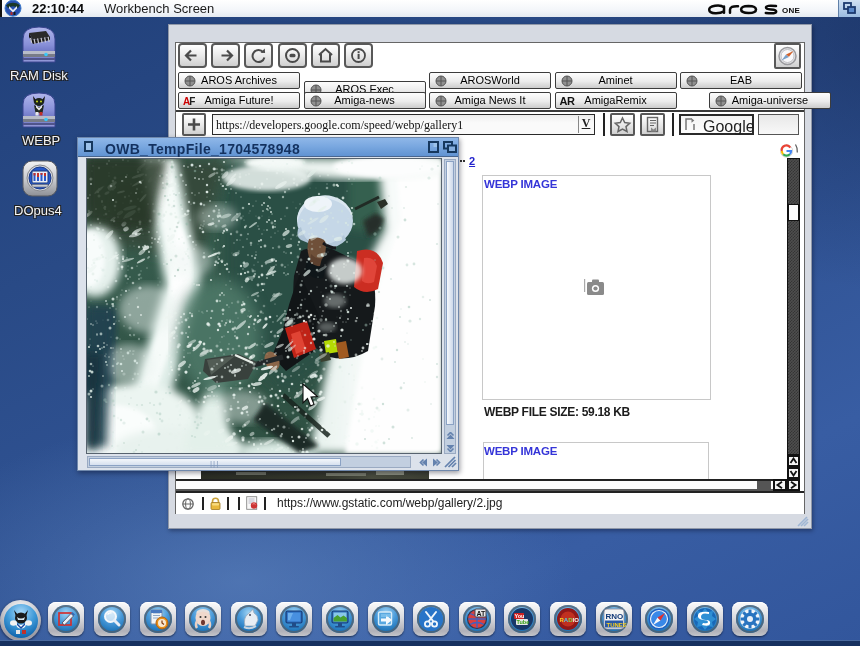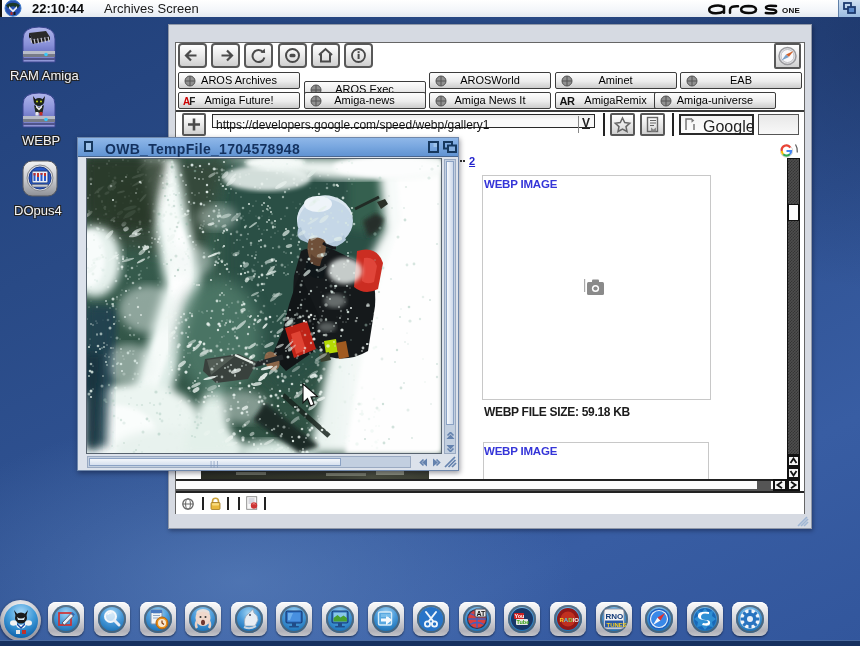--- a/index.html
+++ b/index.html
@@ -52,21 +52,21 @@
   box-shadow:0 1px 2px rgba(0,0,10,0.55), inset 0 1px 0 #fff; }
 .dock-em { position:absolute; left:4px; top:3px; width:28px; height:28px; border-radius:50%;
   background:radial-gradient(circle at 50% 28%, #a0d4f4 0%, #4798d8 42%, #1a70b4 78%, #0d5a9c 100%);
   box-shadow:inset 0 0 0 2px rgba(85,95,105,0.75); overflow:hidden; }
 </style>
 </head>
 <body>
 
 <div id="topbar">
   <span class="clock">22:10:44</span>
-  <span class="wbtitle">Archives Screen</span>
+  <span class="wbtitle">Workbench Screen</span>
   <div id="screengad">
       <svg width="22" height="17" viewBox="0 0 22 17">
   <rect x="5" y="3" width="7" height="6" fill="none" stroke="#1c3a6e" stroke-width="1.8"></rect>
   <rect x="9" y="7" width="7" height="6" fill="#5a88c8" stroke="#1c3a6e" stroke-width="1.8"></rect>
 </svg>
     </div>
 </div>
 <svg class="abs" style="left:4px;top:0px;" width="18" height="17" viewBox="0 0 18 17">
   <circle cx="9" cy="8.2" r="8" fill="#2850b0"></circle>
   <path d="M2,5 Q9,0.5 16,5 L14,8 Q9,4.5 4,8 Z" fill="#1a3828"></path>
@@ -106,21 +106,21 @@
   <g fill="#c8c8d0">
    <path d="M10,13 l1,5 1.2,-0.2 -1,-5 z"></path>
         <path d="M13.5,14 l1,5 1.2,-0.2 -1,-5 z"></path>
    <path d="M17,13.5 l1,5 1.2,-0.2 -1,-5 z"></path>
         <path d="M20.5,13 l1,5 1.2,-0.2 -1,-5 z"></path>
    <path d="M24,12.5 l1,5 1.2,-0.2 -1,-5 z"></path>
         <path d="M27.5,12 l1,5 1.2,-0.2 -1,-5 z"></path>
   </g>
  </g>
 </svg>
-<span class="dlbl" style="left:10px;top:68px;">RAM Amiga</span>
+<span class="dlbl" style="left:10px;top:68px;">RAM Disk</span>
 <svg class="abs" style="left:21px;top:91px;" width="36" height="37" viewBox="0 0 36 37">
  <path d="M2,36 L2,13 Q2,2 18,2 Q34,2 34,13 L34,36 Z" fill="url(#drv)" stroke="#3a4490" stroke-width="1"></path>
  <rect x="2" y="25" width="32" height="6" fill="#b8bcc8"></rect>
  <rect x="2" y="28" width="32" height="3" fill="#787c88"></rect>
  <circle cx="25" cy="28.5" r="1.8" fill="#38c8f8"></circle>
  <rect x="2" y="32" width="32" height="2" fill="#50548c"></rect>
  <g>
   <path d="M12,5 L15,9 L13,12 Z M24,5 L21,9 L23,12 Z" fill="#141414"></path>
   <ellipse cx="18" cy="11" rx="5" ry="4" fill="#1c241c"></ellipse>
   <circle cx="16" cy="10.5" r="1" fill="#c8d820"></circle>
@@ -231,32 +231,32 @@
  <div class="bmk" style="left:9px;top:67px;"><span class="abs" style="left:4px;top:2px;font-size:10px;font-weight:bold;color:#c00;letter-spacing:-1px;">A<span style="color:#222">F</span></span>Amiga Future!</div>
  <div class="bmk" style="left:134.5px;top:67px;"><svg class="abs" style="left:5px;top:2px" width="12" height="12" viewBox="0 0 12 12">
         <circle cx="6" cy="6" r="5" fill="#909090" stroke="#555"></circle>
         <path d="M1,6 h10 M6,1 v10" stroke="#555"></path>
       </svg>Amiga-news</div>
  <div class="bmk" style="left:260px;top:67px;"><svg class="abs" style="left:5px;top:2px" width="12" height="12" viewBox="0 0 12 12">
         <circle cx="6" cy="6" r="5" fill="#909090" stroke="#555"></circle>
         <path d="M1,6 h10 M6,1 v10" stroke="#555"></path>
       </svg>Amiga News It</div>
  <div class="bmk" style="left:385.5px;top:67px;"><span class="abs" style="left:4px;top:1px;font-size:11px;font-weight:bold;color:#111;letter-spacing:-0.5px;">AR</span>AmigaRemix</div>
- <div class="bmk" style="left:485px;top:67px;"><svg class="abs" style="left:5px;top:2px" width="12" height="12" viewBox="0 0 12 12">
+ <div class="bmk" style="left:540px;top:67px;"><svg class="abs" style="left:5px;top:2px" width="12" height="12" viewBox="0 0 12 12">
         <circle cx="6" cy="6" r="5" fill="#909090" stroke="#555"></circle>
         <path d="M1,6 h10 M6,1 v10" stroke="#555"></path>
       </svg>Amiga-universe</div>
 
  <div class="abs" style="left:7px;top:85px;width:628px;height:2px;background:#3a3a3a;"></div>
  <div class="tbtn" style="left:13px;top:88px;width:24px;height:23px;border-width:2px;border-radius:2px;">
   <svg width="20" height="19" viewBox="0 0 20 19">
         <path d="M10,3.5 v12 M4,9.5 h12" stroke="#4a4a4a" stroke-width="2.6"></path>
       </svg>
     </div>
- <div class="abs" style="left:43px;top:89px;width:383px;height:14px;background:linear-gradient(#ececec,#fafafa 40%);border:1px solid #2a2a2a;">
+ <div class="abs" style="left:43px;top:89px;width:383px;height:21px;background:linear-gradient(#ececec,#fafafa 40%);border:1px solid #2a2a2a;font-family:Liberation Serif, serif;">
    <span class="abs" style="left:3px;top:3px;font-size:12px;color:#111;">https://developers.google.com/speed/webp/gallery1</span>
    <span class="abs" style="right:1px;top:1px;width:15px;height:17px;border-left:1px solid #888;font-size:12px;font-weight:bold;color:#222;text-decoration:underline;text-align:center;">V</span>
  </div>
  <div class="sep" style="left:434px;top:88px;height:23px;"></div>
  <div class="tbtn" style="left:441px;top:88px;width:25px;height:23px;border-width:2px;border-radius:2px;">
   <svg width="21" height="19" viewBox="0 0 21 19">
         <path d="M10.5,3 l2.2,4.6 5,0.6 -3.7,3.4 1,4.9 -4.5,-2.5 -4.5,2.5 1,-4.9 -3.7,-3.4 5,-0.6 z" fill="none" stroke="#666" stroke-width="1.5"></path>
       </svg>
     </div>
  <div class="tbtn" style="left:471px;top:88px;width:25px;height:23px;border-width:2px;border-radius:2px;">
@@ -345,20 +345,21 @@
    </svg>
    <div class="abs" style="left:51px;top:4px;width:2px;height:13px;background:#222;"></div>
    <div class="abs" style="left:62px;top:4px;width:2px;height:13px;background:#222;"></div>
    <svg class="abs" style="left:70px;top:3px;" width="12" height="14" viewBox="0 0 12 14">
      <rect x="0.7" y="0.7" width="10" height="12.6" fill="#f8f8f8" stroke="#888" stroke-width="0.9"></rect>
      <path d="M2.5,3 h6 M2.5,5 h6 M2.5,7 h4" stroke="#b0b0c0" stroke-width="0.9"></path>
      <circle cx="8" cy="9.5" r="3.2" fill="#cc3333"></circle>
         <path d="M6.5,8.2 a2,2 0 0 1 3,0.4" stroke="#f0a0a0" stroke-width="0.8" fill="none"></path>
    </svg>
    <div class="abs" style="left:88px;top:4px;width:2px;height:13px;background:#222;"></div>
+   <span class="abs" style="left:101px;top:3px;font-size:12px;color:#222;">https://www.gstatic.com/webp/gallery/2.jpg</span>
  </div>
 
  <svg class="abs" style="left:627px;top:491px;" width="13" height="11" viewBox="0 0 13 11">
    <g stroke="#9fb6d4" stroke-width="1.6" fill="none">
      <path d="M2,10 L11,1"></path>
         <path d="M5,10 L12,3"></path>
         <path d="M8,10 L12,6"></path>
    </g>
  </svg>
 </div>

